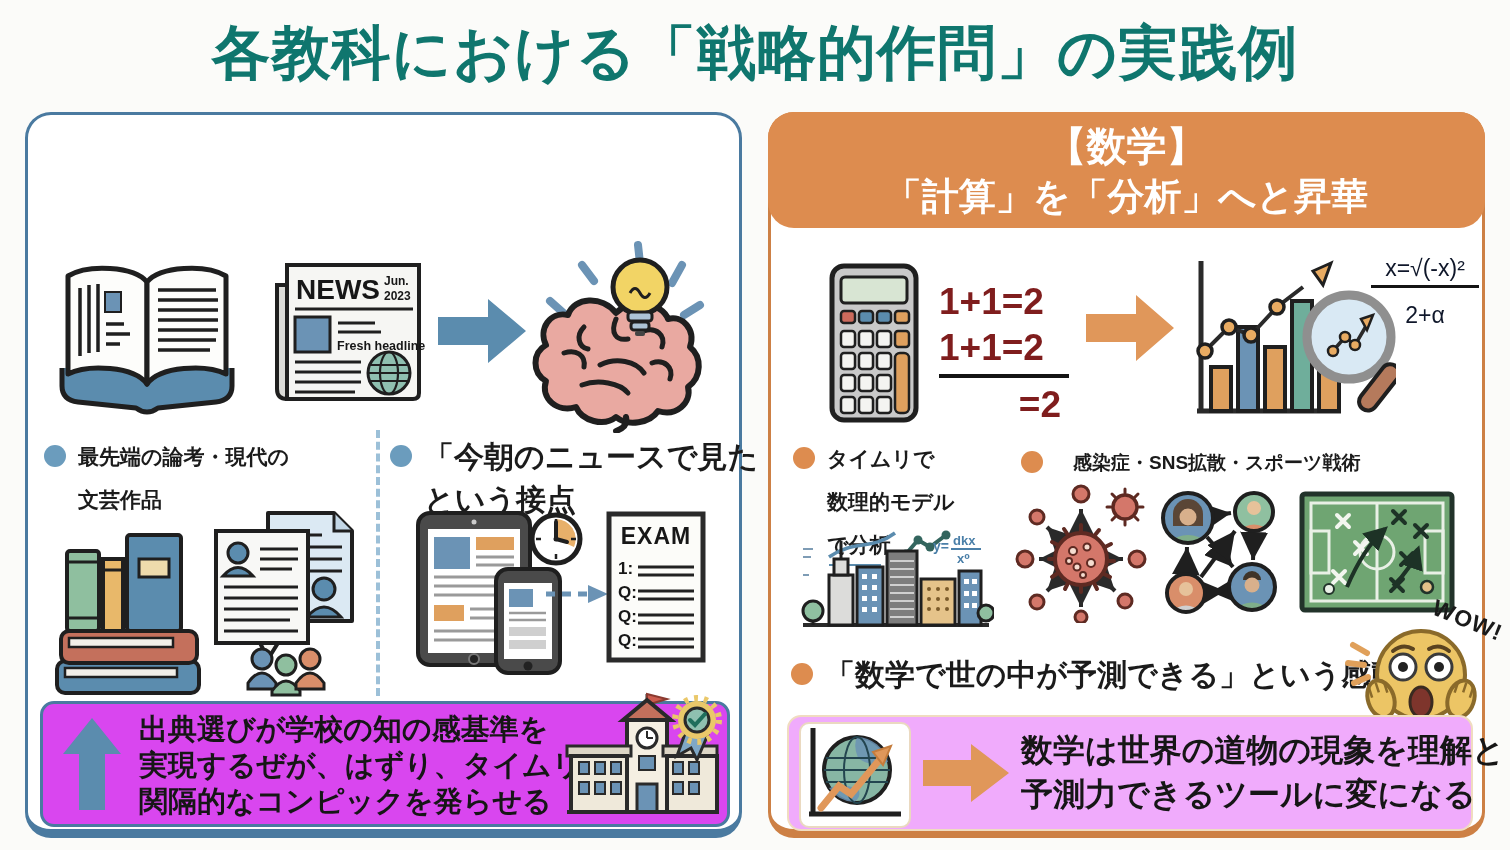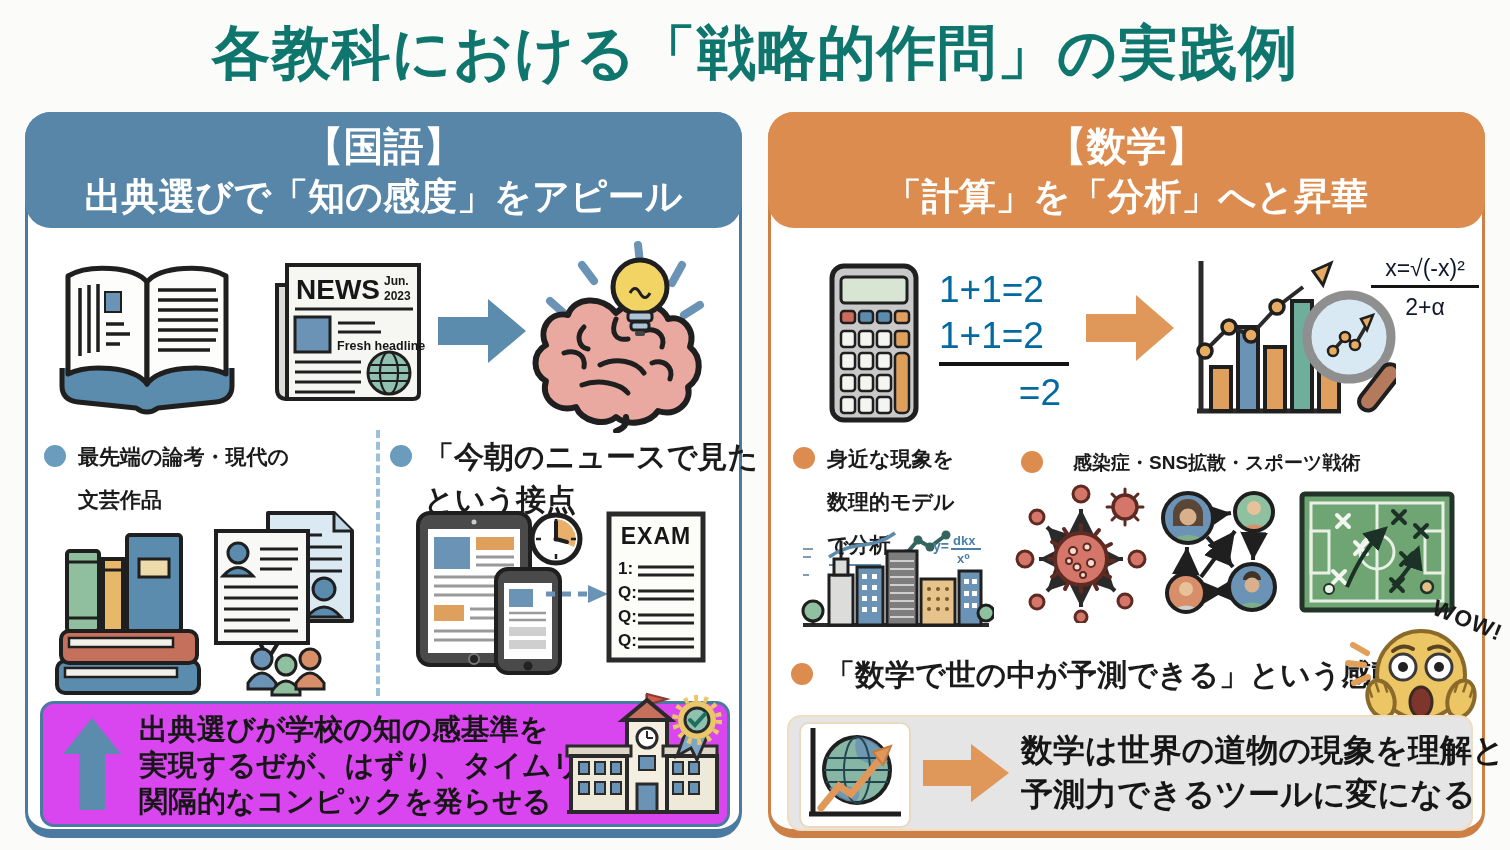--- a/index.html
+++ b/index.html
@@ -37,50 +37,46 @@
   .bullet-sports .txt{font-size:19px;margin-left:18px;}
   .bullet-wide .txt{font-size:30px;}
   .divider-dashed{
     position:absolute;left:348px;top:315px;height:266px;width:0;
     border-left:4px dashed #9cc0d8;
   }
   .summary-box{
     position:absolute;border-radius:14px;
   }
   .summary-box.blue{left:12px;top:586px;width:684px;height:120px;background:#d946ef;border:3px solid #4a7aa0;}
-  .summary-box.orange{left:16px;top:600px;width:682px;height:112px;background:#e5e5e5;border:2px solid #f0dcc0;}
+  .summary-box.orange{left:16px;top:600px;width:682px;height:112px;background:#f0abfc;border:2px solid #f0dcc0;}
   .summary-text{position:absolute;font-weight:800;color:#161616;}
   .summary-box.blue .summary-text{left:96px;top:7px;font-size:29px;line-height:36px;white-space:nowrap;}
   .summary-box.orange .summary-text{left:232px;top:11px;width:452px;font-size:32px;line-height:44px;text-align:center;white-space:nowrap;}
-  .equations{position:absolute;left:168px;top:152px;width:130px;font-weight:400;font-size:37px;line-height:46px;color:#0369a1;}
+  .equations{position:absolute;left:168px;top:164px;width:130px;font-weight:700;font-size:37px;line-height:46px;color:#7f1d1d;}
   .equations .eq2{border-bottom:4px solid #141414;padding-bottom:3px;}
   .equations .eq3{text-align:right;padding:4px 8px 0 0;}
   .formula{position:absolute;left:600px;top:140px;width:108px;font-weight:400;color:#0f172a;text-align:center;}
   .formula .num{font-size:23px;border-bottom:3px solid #141414;padding-bottom:3px;}
-  .formula .den{font-size:23px;padding-top:6px;}
+  .formula .den{font-size:23px;padding-top:14px;}
   .wow-label{
     position:absolute;left:660px;top:492px;font-size:23px;font-weight:800;color:#1a1a1a;
     transform:rotate(22deg);letter-spacing:1px;
   }
   .icon-card{
     position:absolute;left:10px;top:5px;width:108px;height:102px;background:#ffffff;
     border:2px solid #ead9c0;border-radius:10px;
   }
   svg text{font-family:"Liberation Sans","DejaVu Sans",sans-serif;}
 </style>
 </head>
 <body>
 
 <div class="page-title">各教科における「戦略的作問」の実践例</div>
 
 <div class="panel left-panel">
-  <div class="panel-header">
-    <div class="h1">【国語】</div>
-    <div class="h2">出典選びで「知の感度」をアピール</div>
-  </div>
 
   <svg class="abs" style="left:20px;top:133px" width="197" height="172" viewBox="0 0 197 172">
     <path d="M14,120 L14,138 Q14,152 30,154 L88,160 Q99,168 110,160 L168,154 Q184,152 184,138 L184,120" fill="#5b8cae" stroke="#1f1f1f" stroke-width="5" stroke-linejoin="round"></path>
     <path d="M99,34 C86,18 40,16 20,28 L20,126 C40,116 86,118 99,136 Z" fill="#fdfdfb" stroke="#1f1f1f" stroke-width="5" stroke-linejoin="round"></path>
     <path d="M99,34 C112,18 158,16 178,28 L178,126 C158,116 112,118 99,136 Z" fill="#fdfdfb" stroke="#1f1f1f" stroke-width="5" stroke-linejoin="round"></path>
     <path d="M32,40 V108 M41,37 V105 M50,36 V104" stroke="#1f1f1f" stroke-width="3.5" fill="none"></path>
     <rect x="57" y="44" width="16" height="20" fill="#6b93b5" stroke="#1f1f1f" stroke-width="2"></rect>
     <path d="M58,76 H76 M58,86 H82 M58,96 H72" stroke="#1f1f1f" stroke-width="3.5"></path>
     <path d="M110,42 H168 M110,52 H170 M110,62 H170 M110,72 H170 M110,82 H170 M110,92 H168 M110,102 H162" stroke="#1f1f1f" stroke-width="3.5"></path>
   </svg>
@@ -333,21 +329,21 @@
   </svg>
 
   <div class="formula">
     <div class="num">x=√(-x)²</div>
     <div class="den">2+α</div>
   </div>
 
   <div class="bullet" style="left:22px;top:322px">
     <span class="dot"></span>
     <span class="txt">
-      <div>身近な現象を</div>
+      <div>タイムリで</div>
       <div>数理的モデル</div>
       <div style="display:flex;align-items:center;gap:10px;">
         <span>で分析</span>
         <svg width="58" height="30" viewBox="0 0 58 30">
           <polyline points="5,24 17,10 29,17 45,5" fill="none" stroke="#33655e" stroke-width="4" stroke-linecap="round"></polyline>
           <g fill="#33655e">
               <circle cx="5" cy="24" r="4.5"></circle>
               <circle cx="17" cy="10" r="4.5"></circle>
               <circle cx="29" cy="17" r="4.5"></circle>
               <circle cx="45" cy="5" r="4.5"></circle>

